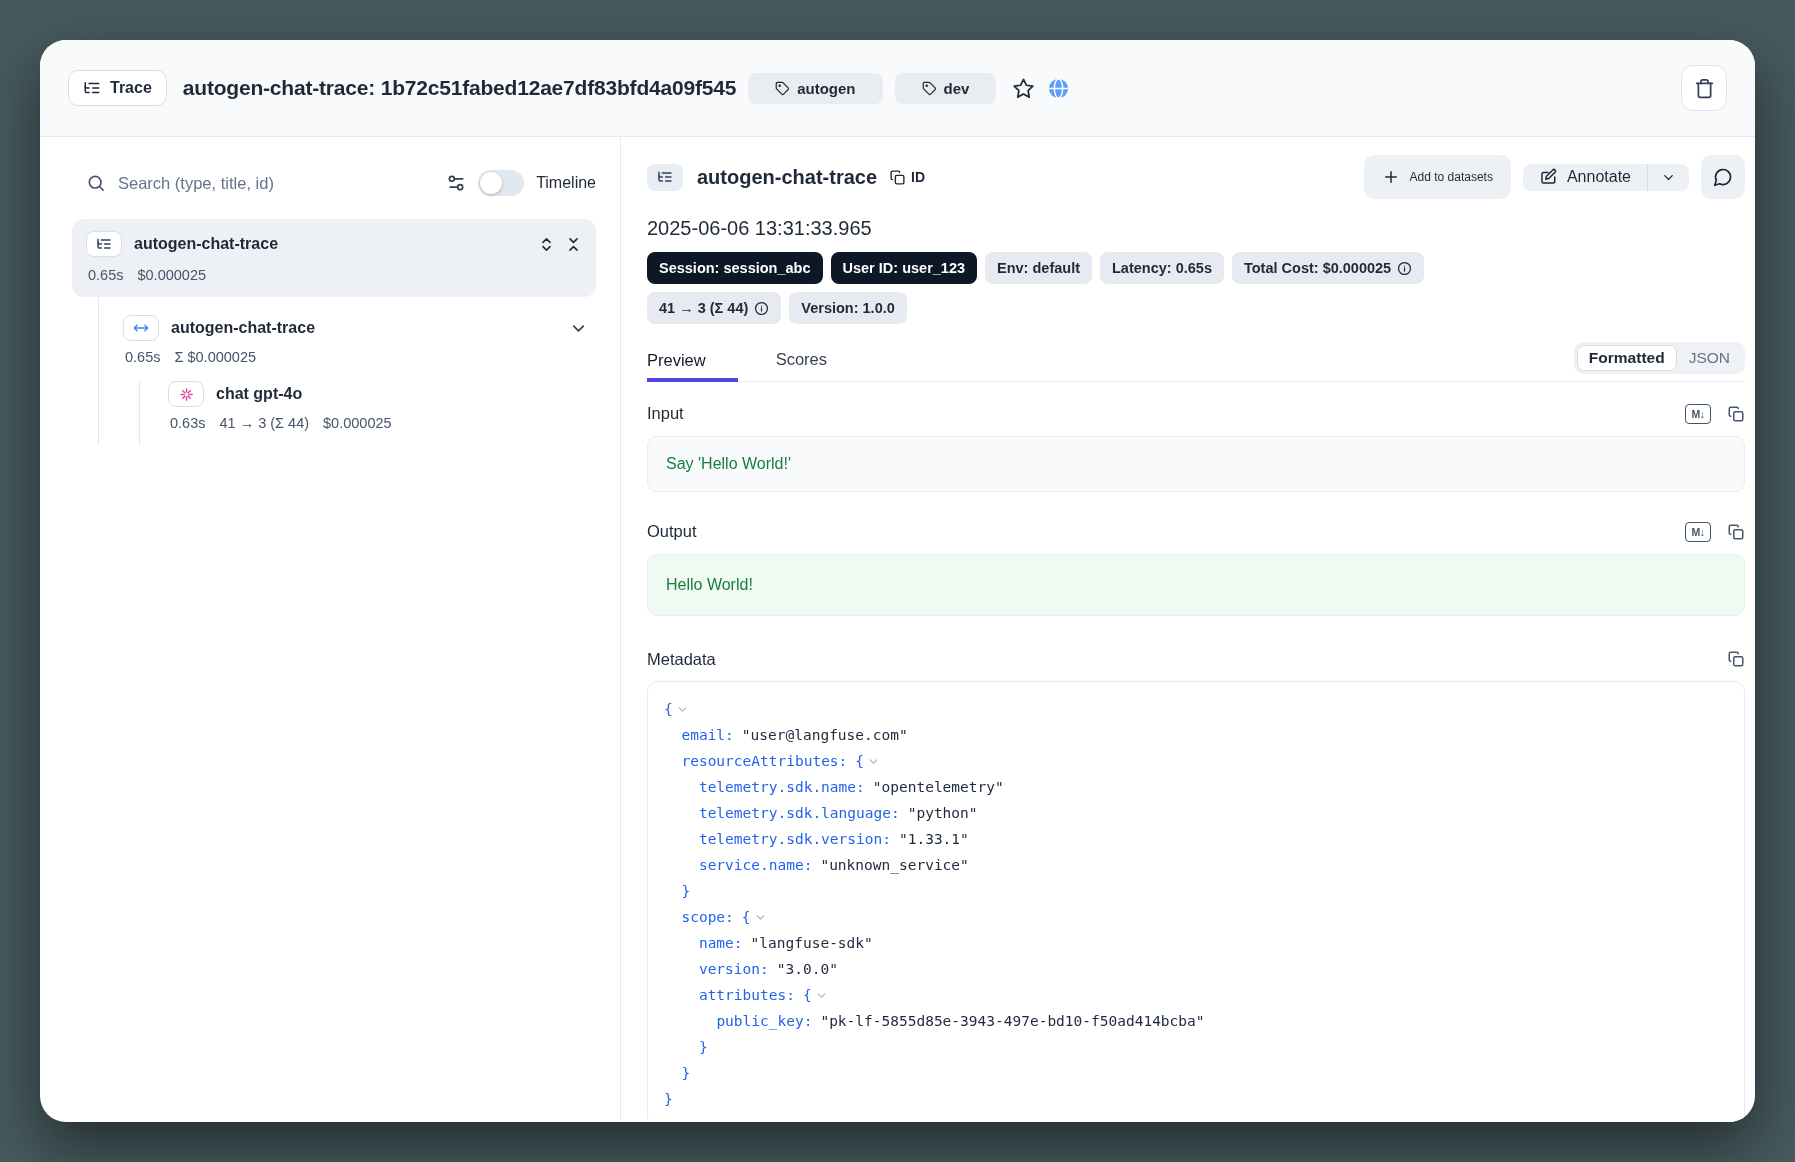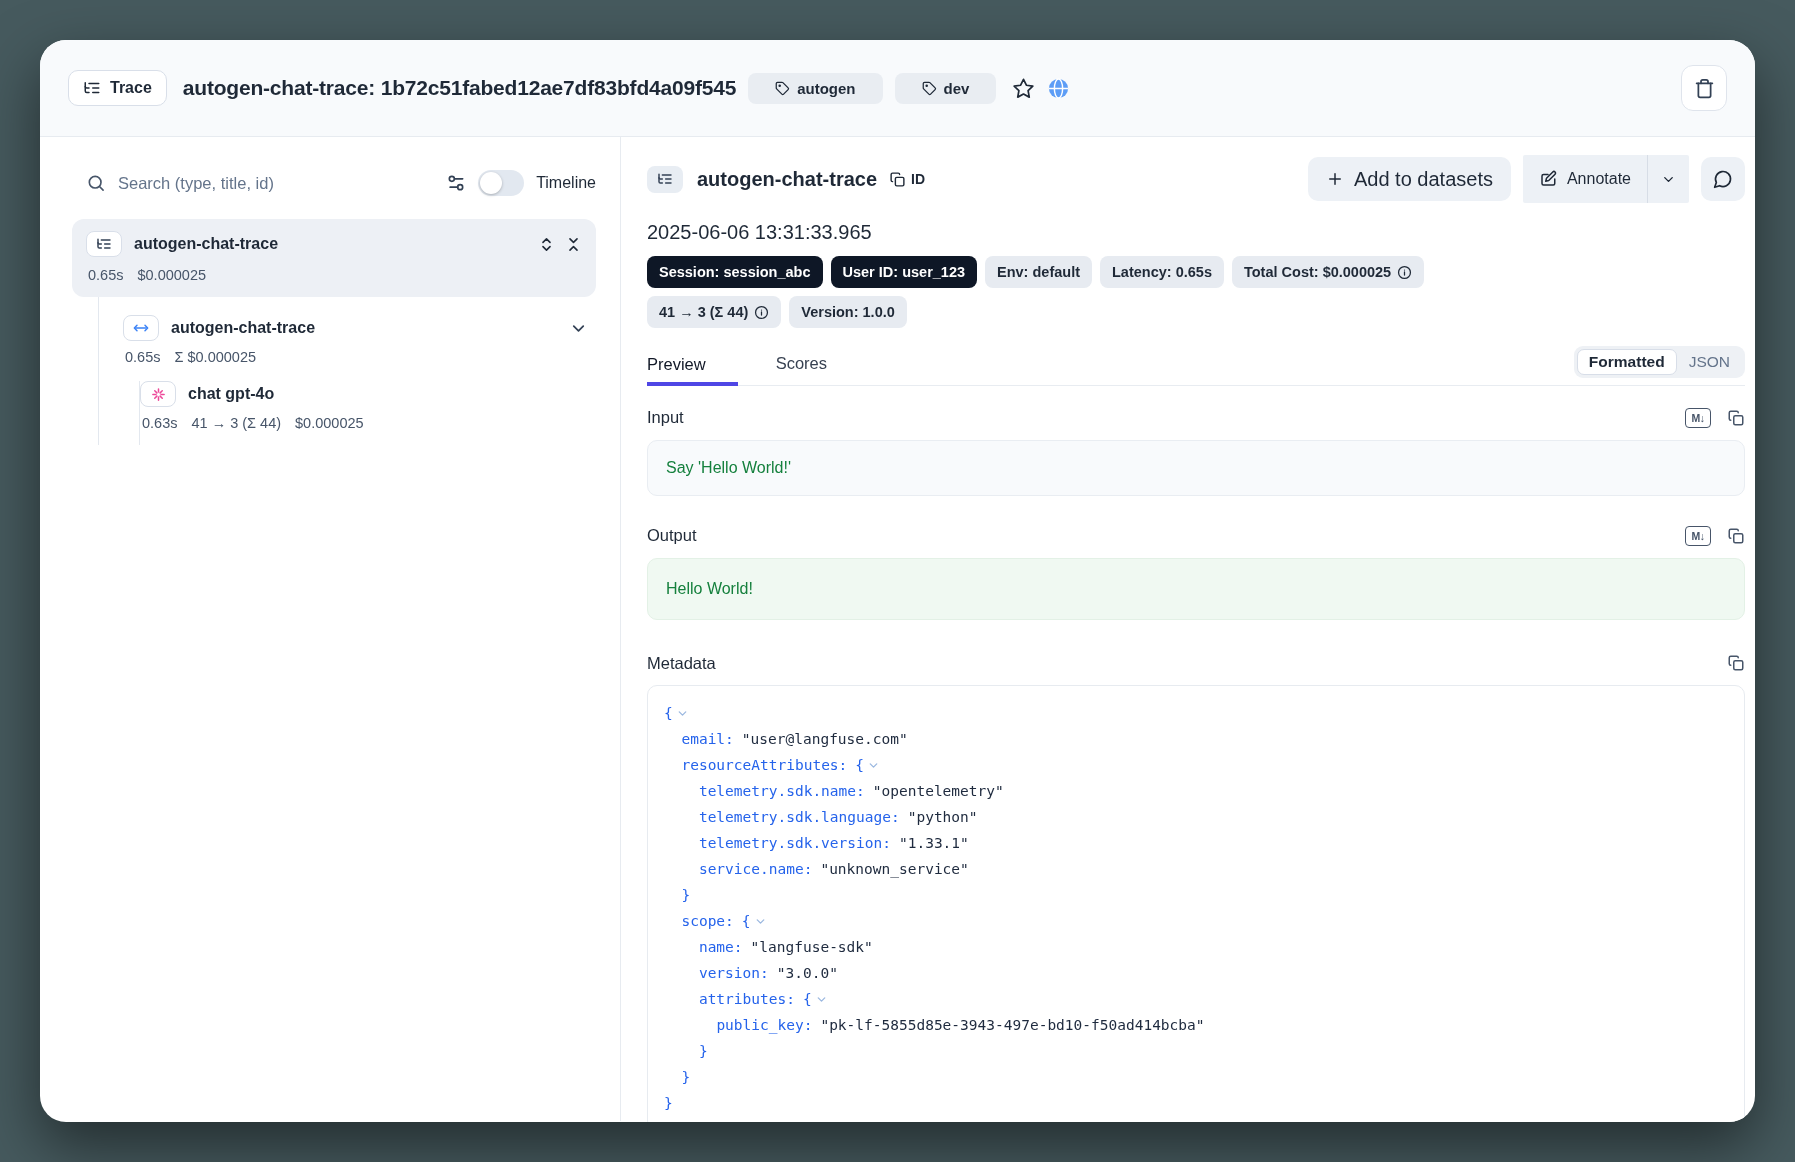--- a/index.html
+++ b/index.html
@@ -59,32 +59,32 @@
     display:flex; align-items:center; justify-content:center; color:#334155; flex-shrink:0;
   }
   .tree-root-card { background:#edf0f5; border-radius:12px; padding:12px 14px 14px; cursor:pointer; }
   .node-row { display:flex; align-items:center; gap:12px; }
   .node-label { font-size:16px; font-weight:700; color:#1f2937; }
   .node-icons { margin-left:auto; display:flex; gap:10px; color:#1f2937; }
   .node-metrics { display:flex; gap:14px; margin-top:10px; font-size:14.5px; color:#475569; padding-left:2px; }
   .tree-children { margin-left:26px; border-left:1px solid #e3e8ef; padding-left:24px; }
   .tree-node { padding-top:18px; cursor:pointer; }
   .chev-btn { margin-left:auto; margin-right:8px; color:#334155; background:none; border:none; cursor:pointer; }
-  .tree-children-2 { margin-left:16px; border-left:1px solid #e3e8ef; margin-top:16px; padding-bottom:14px; }
+  .tree-children-2 { margin-left:16px; border-left:1px solid #e3e8ef; padding-left:28px; margin-top:16px; padding-bottom:14px; }
   
   .main-header { display:flex; align-items:center; }
   .obs-badge {
     width:36px; height:27px; background:#e8edf3; border-radius:8px;
     display:flex; align-items:center; justify-content:center; color:#334155; flex-shrink:0;
   }
   .main-title { font-size:20px; font-weight:700; color:#1f2937; margin-left:14px; }
   .id-chip { display:flex; align-items:center; gap:5px; margin-left:12px; background:none; border:none; cursor:pointer; color:#1f2937; font-size:14px; font-weight:600; font-family:"Liberation Sans",sans-serif; }
   .hdr-actions { margin-left:auto; display:flex; align-items:center; gap:12px; }
-  .btn { height:44px; background:#edf1f6; border:none; border-radius:10px; color:#1f2937; font-size:20px; font-weight:500; font-family:"Liberation Sans",sans-serif; cursor:pointer; display:flex; align-items:center; gap:10px; padding:0 18px; }
-  .btn-group { display:flex; background:#edf1f6; border-radius:2px; overflow:hidden; height:48px; }
+  .btn { height:44px; background:#edf1f6; border:none; border-radius:10px; color:#1f2937; font-size:12px; font-weight:500; font-family:"Liberation Sans",sans-serif; cursor:pointer; display:flex; align-items:center; gap:10px; padding:0 18px; }
+  .btn-group { display:flex; background:#edf1f6; border-radius:8px; overflow:hidden; height:27px; }
   .btn-group .seg { background:none; border:none; color:#1f2937; font-size:16px; font-weight:500; font-family:"Liberation Sans",sans-serif; cursor:pointer; display:flex; align-items:center; gap:10px; padding:0 16px; }
   .btn-group .divider { width:1px; background:#d7dde6; margin:0; }
   .btn-square { width:44px; height:44px; padding:0; justify-content:center; }
   .timestamp { margin-top:18px; font-size:20px; color:#1f2937; }
   .badge-row { display:flex; flex-wrap:wrap; gap:8px; margin-top:12px; }
   .badge { display:flex; align-items:center; gap:6px; height:32px; border-radius:8px; padding:0 12px; font-size:14.5px; font-weight:700; }
   .badge.dark { background:#0e1726; color:#fff; }
   .badge.light { background:#e7ebf1; color:#1f2937; }
   .badge .info { color:#1f2937; }
   

